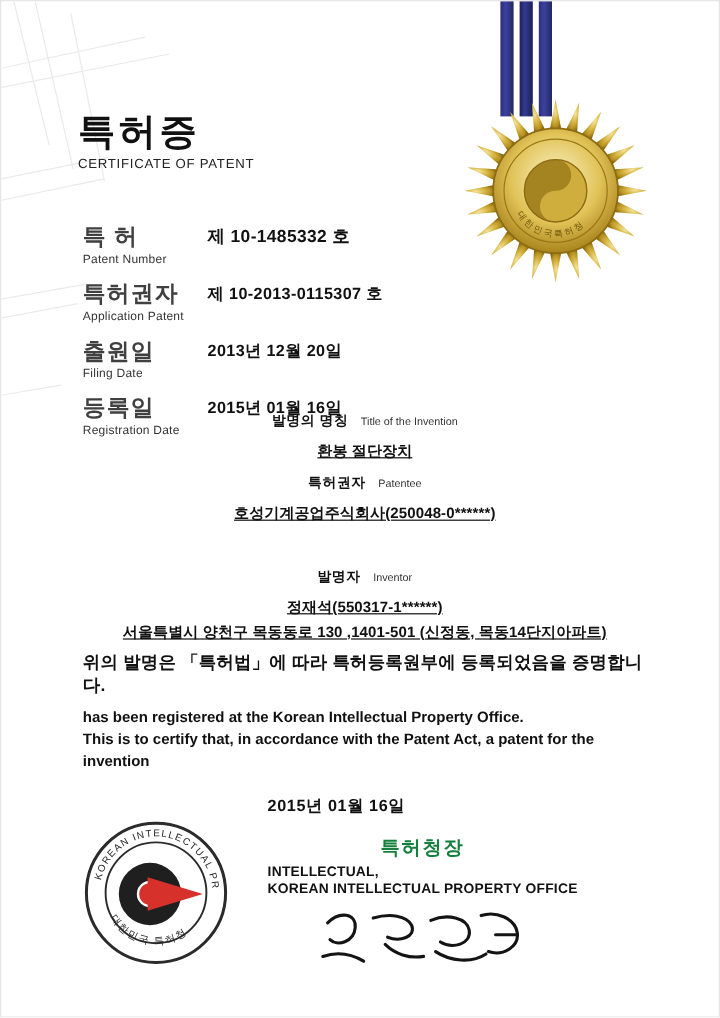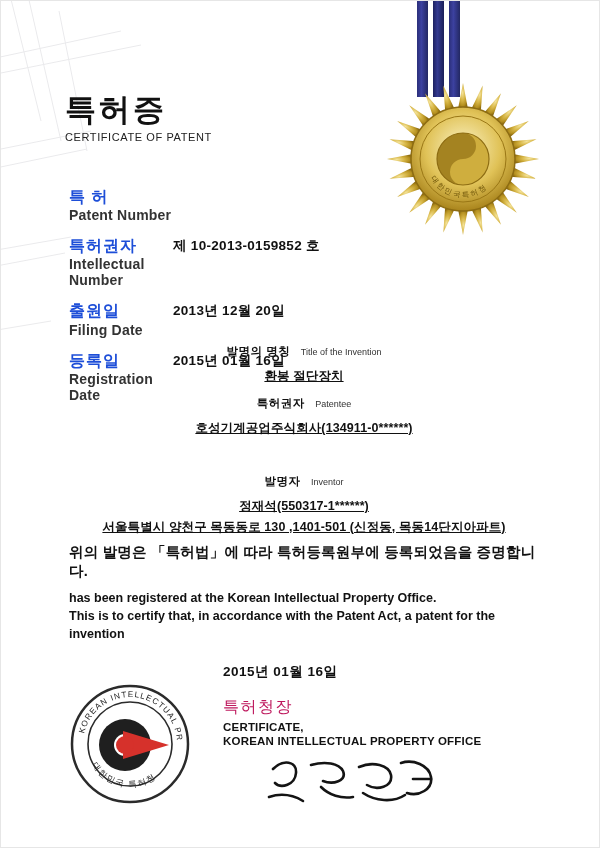--- a/index.html
+++ b/index.html
@@ -81,34 +81,33 @@
   .field-row {
     display: flex;
     align-items: flex-start;
     margin-bottom: 13px;
   }
   .field-label {
     width: 104px;
     flex: 0 0 104px;
   }
   .label-ko {
-    font-size: 16px;
+    font-size: 19px;
     font-weight: bold;
     letter-spacing: 1px;
-    color: #1d4ed8;
+    color: #404040;
     display: block;
     line-height: 1.2;
   }
   .label-en {
-    font-size: 14px;
+    font-size: 10px;
     color: #333;
     display: block;
     margin-top: 1px;
     letter-spacing: 0.2px;
-    font-weight: bold;
   }
   .field-value {
     font-size: 13.5px;
     font-weight: bold;
     color: #111;
     padding-top: 1px;
     letter-spacing: 0.3px;
   }
   .field-row.patent .field-value { font-size: 14.5px; }
   
@@ -173,23 +172,24 @@
     color: #111;
     letter-spacing: 0.5px;
   }
   .foot-title {
     position: absolute;
     left: 222px;
     top: 696px;
   }
   .foot-title .ko {
     font-size: 16px;
-    font-weight: normal;
+    font-weight: bold;
     letter-spacing: 1.5px;
-    color: #be185d;
+    color: #15803d;
+    text-align: center;
   }
   .foot-title .en1,
   .foot-title .en2 {
     font-size: 11.5px;
     font-weight: bold;
     color: #111;
     letter-spacing: 0.2px;
     line-height: 1.25;
   }
   .foot-title .en1 { margin-top: 2px; }
@@ -296,28 +296,29 @@
     <div class="title-ko">특허증</div>
     <div class="title-en">CERTIFICATE OF PATENT</div>
   </div>
 
   <div class="fields">
     <div class="field-row patent">
       <div class="field-label">
         <span class="label-ko">특 허</span>
         <span class="label-en">Patent Number</span>
       </div>
+      <div class="field-value">제 10-1485332 호</div>
     </div>
 
     <div class="field-row">
       <div class="field-label">
         <span class="label-ko">특허권자</span>
-        <span class="label-en">Intellectual Number</span>
+        <span class="label-en">Application Patent</span>
       </div>
-      <div class="field-value">제 10-2013-0159852 호</div>
+      <div class="field-value">제 10-2013-0115307 호</div>
     </div>
 
     <div class="field-row">
       <div class="field-label">
         <span class="label-ko">출원일</span>
         <span class="label-en">Filing Date</span>
       </div>
       <div class="field-value">2013년  12월  20일</div>
     </div>
 
@@ -336,21 +337,21 @@
       <span class="en">Title of the Invention</span>
     </div>
     <div class="sec-line">환봉 절단장치</div>
   </div>
 
   <div class="section" id="sec-patentee">
     <div class="sec-head">
       <span class="ko">특허권자</span>
       <span class="en">Patentee</span>
     </div>
-    <div class="sec-line">호성기계공업주식회사(134911-0******)</div>
+    <div class="sec-line">호성기계공업주식회사(250048-0******)</div>
   </div>
 
   <div class="section" id="sec-inventor">
     <div class="sec-head">
       <span class="ko">발명자</span>
       <span class="en">Inventor</span>
     </div>
     <div class="sec-line">정재석(550317-1******)</div>
     <div class="sec-line">서울특별시 양천구 목동동로 130 ,1401-501 (신정동, 목동14단지아파트)</div>
   </div>
@@ -360,21 +361,21 @@
     <div class="en">
       <div>has been registered at the Korean Intellectual Property Office.</div>
       <div>This is to certify that, in accordance with the Patent Act, a patent for the invention</div>
     </div>
   </div>
 
   <div class="foot-date">2015년  01월  16일</div>
 
   <div class="foot-title">
     <div class="ko">특허청장</div>
-    <div class="en1">CERTIFICATE,</div>
+    <div class="en1">INTELLECTUAL,</div>
     <div class="en2">KOREAN INTELLECTUAL PROPERTY OFFICE</div>
   </div>
 
   <svg class="emblem" viewBox="0 0 130 130">
     <circle cx="65" cy="65" r="58" fill="#ffffff" stroke="#2b2b2b" stroke-width="2.5"></circle>
     <circle cx="65" cy="65" r="42" fill="#ffffff" stroke="#2b2b2b" stroke-width="1.6"></circle>
 
     <circle cx="60" cy="66" r="26" fill="#1f1f1f"></circle>
     <circle cx="60" cy="66" r="11" fill="#ffffff"></circle>
     <polygon points="58,52 104,66 58,80" fill="#d6312b"></polygon>

